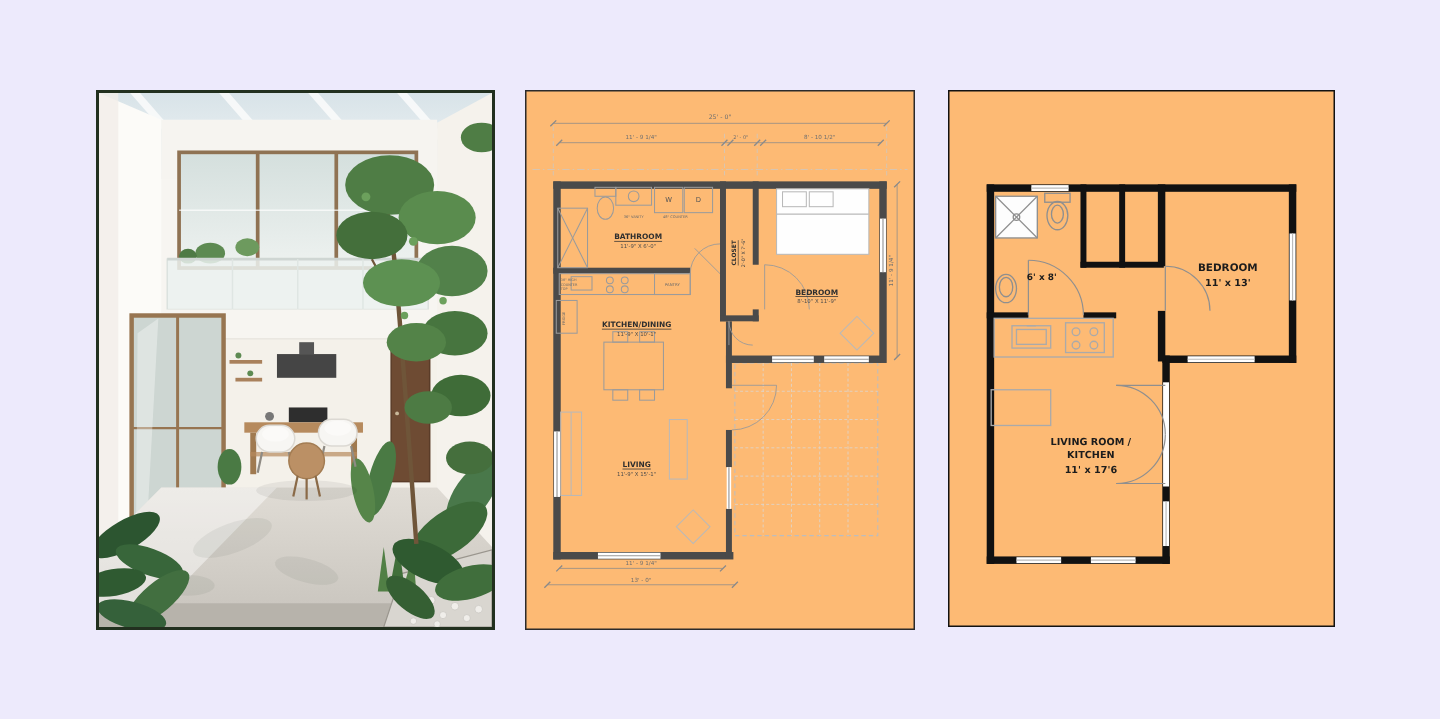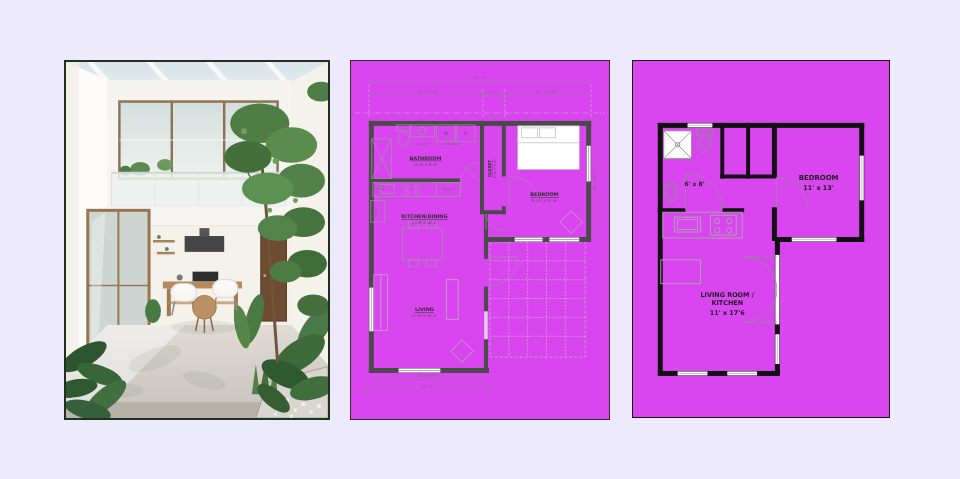--- a/index.html
+++ b/index.html
@@ -3,21 +3,21 @@
 <meta charset="utf-8">
 <style>
   html,body{margin:0;padding:0;}
   body{
     width:960px;height:479px;
     background:#edeafc;
     position:relative;
     font-family:"DejaVu Sans", sans-serif;
     overflow:hidden;
   }
-  .panel{position:absolute;box-sizing:border-box;background:#d946ef;}
+  .panel{position:absolute;box-sizing:border-box;background:#fdba74;}
   #photo-panel{left:64px;top:60px;width:266px;height:360px;border:2px solid #22301f;}
   #plan-detailed-panel{left:350px;top:60px;width:260px;height:360px;border:1px solid #2b2b2b;}
   #plan-simple-panel{left:632px;top:60px;width:258px;height:358px;border:1px solid #121212;}
   svg{display:block;width:100%;height:100%;}
   text{font-family:"DejaVu Sans", sans-serif;}
   .dim{fill:#6f6f6f;}
   .roomname{fill:#2f2f2f;font-weight:bold;text-decoration:underline;}
   .roomsize{fill:#4a4a4a;}
   .tiny{fill:#6a6a6a;}
   .roomname2{fill:#1c1c1c;font-weight:bold;}

